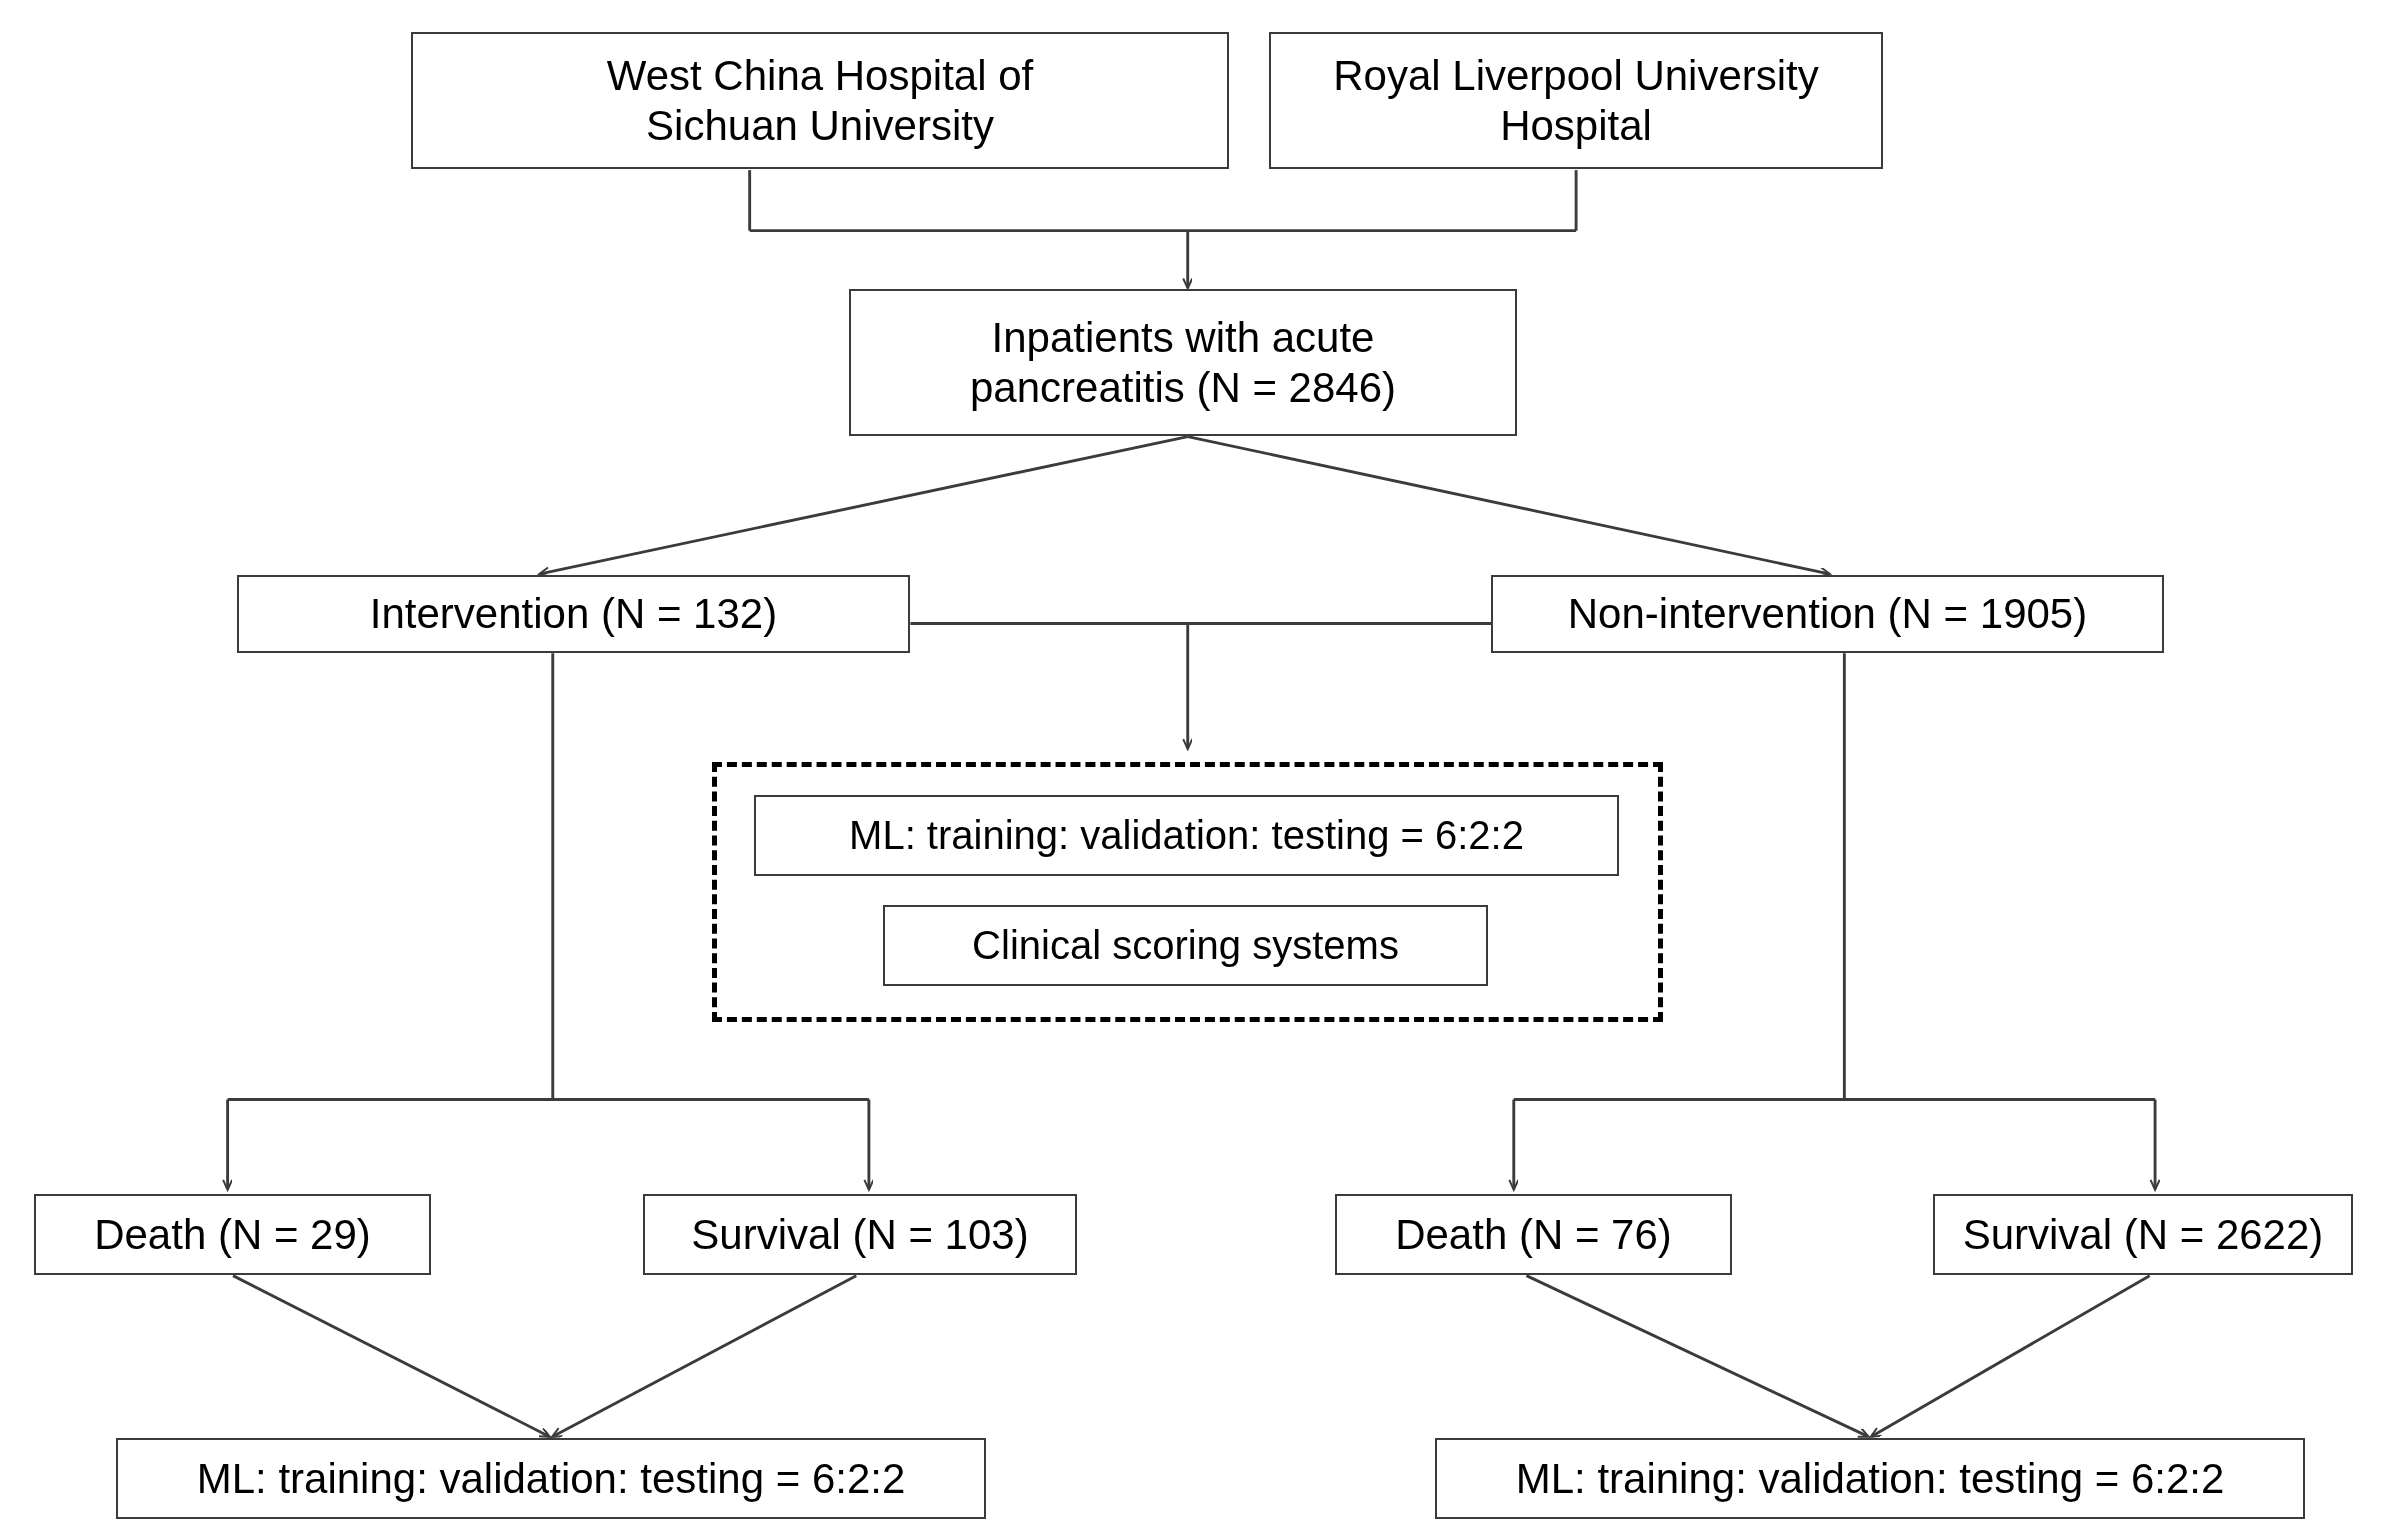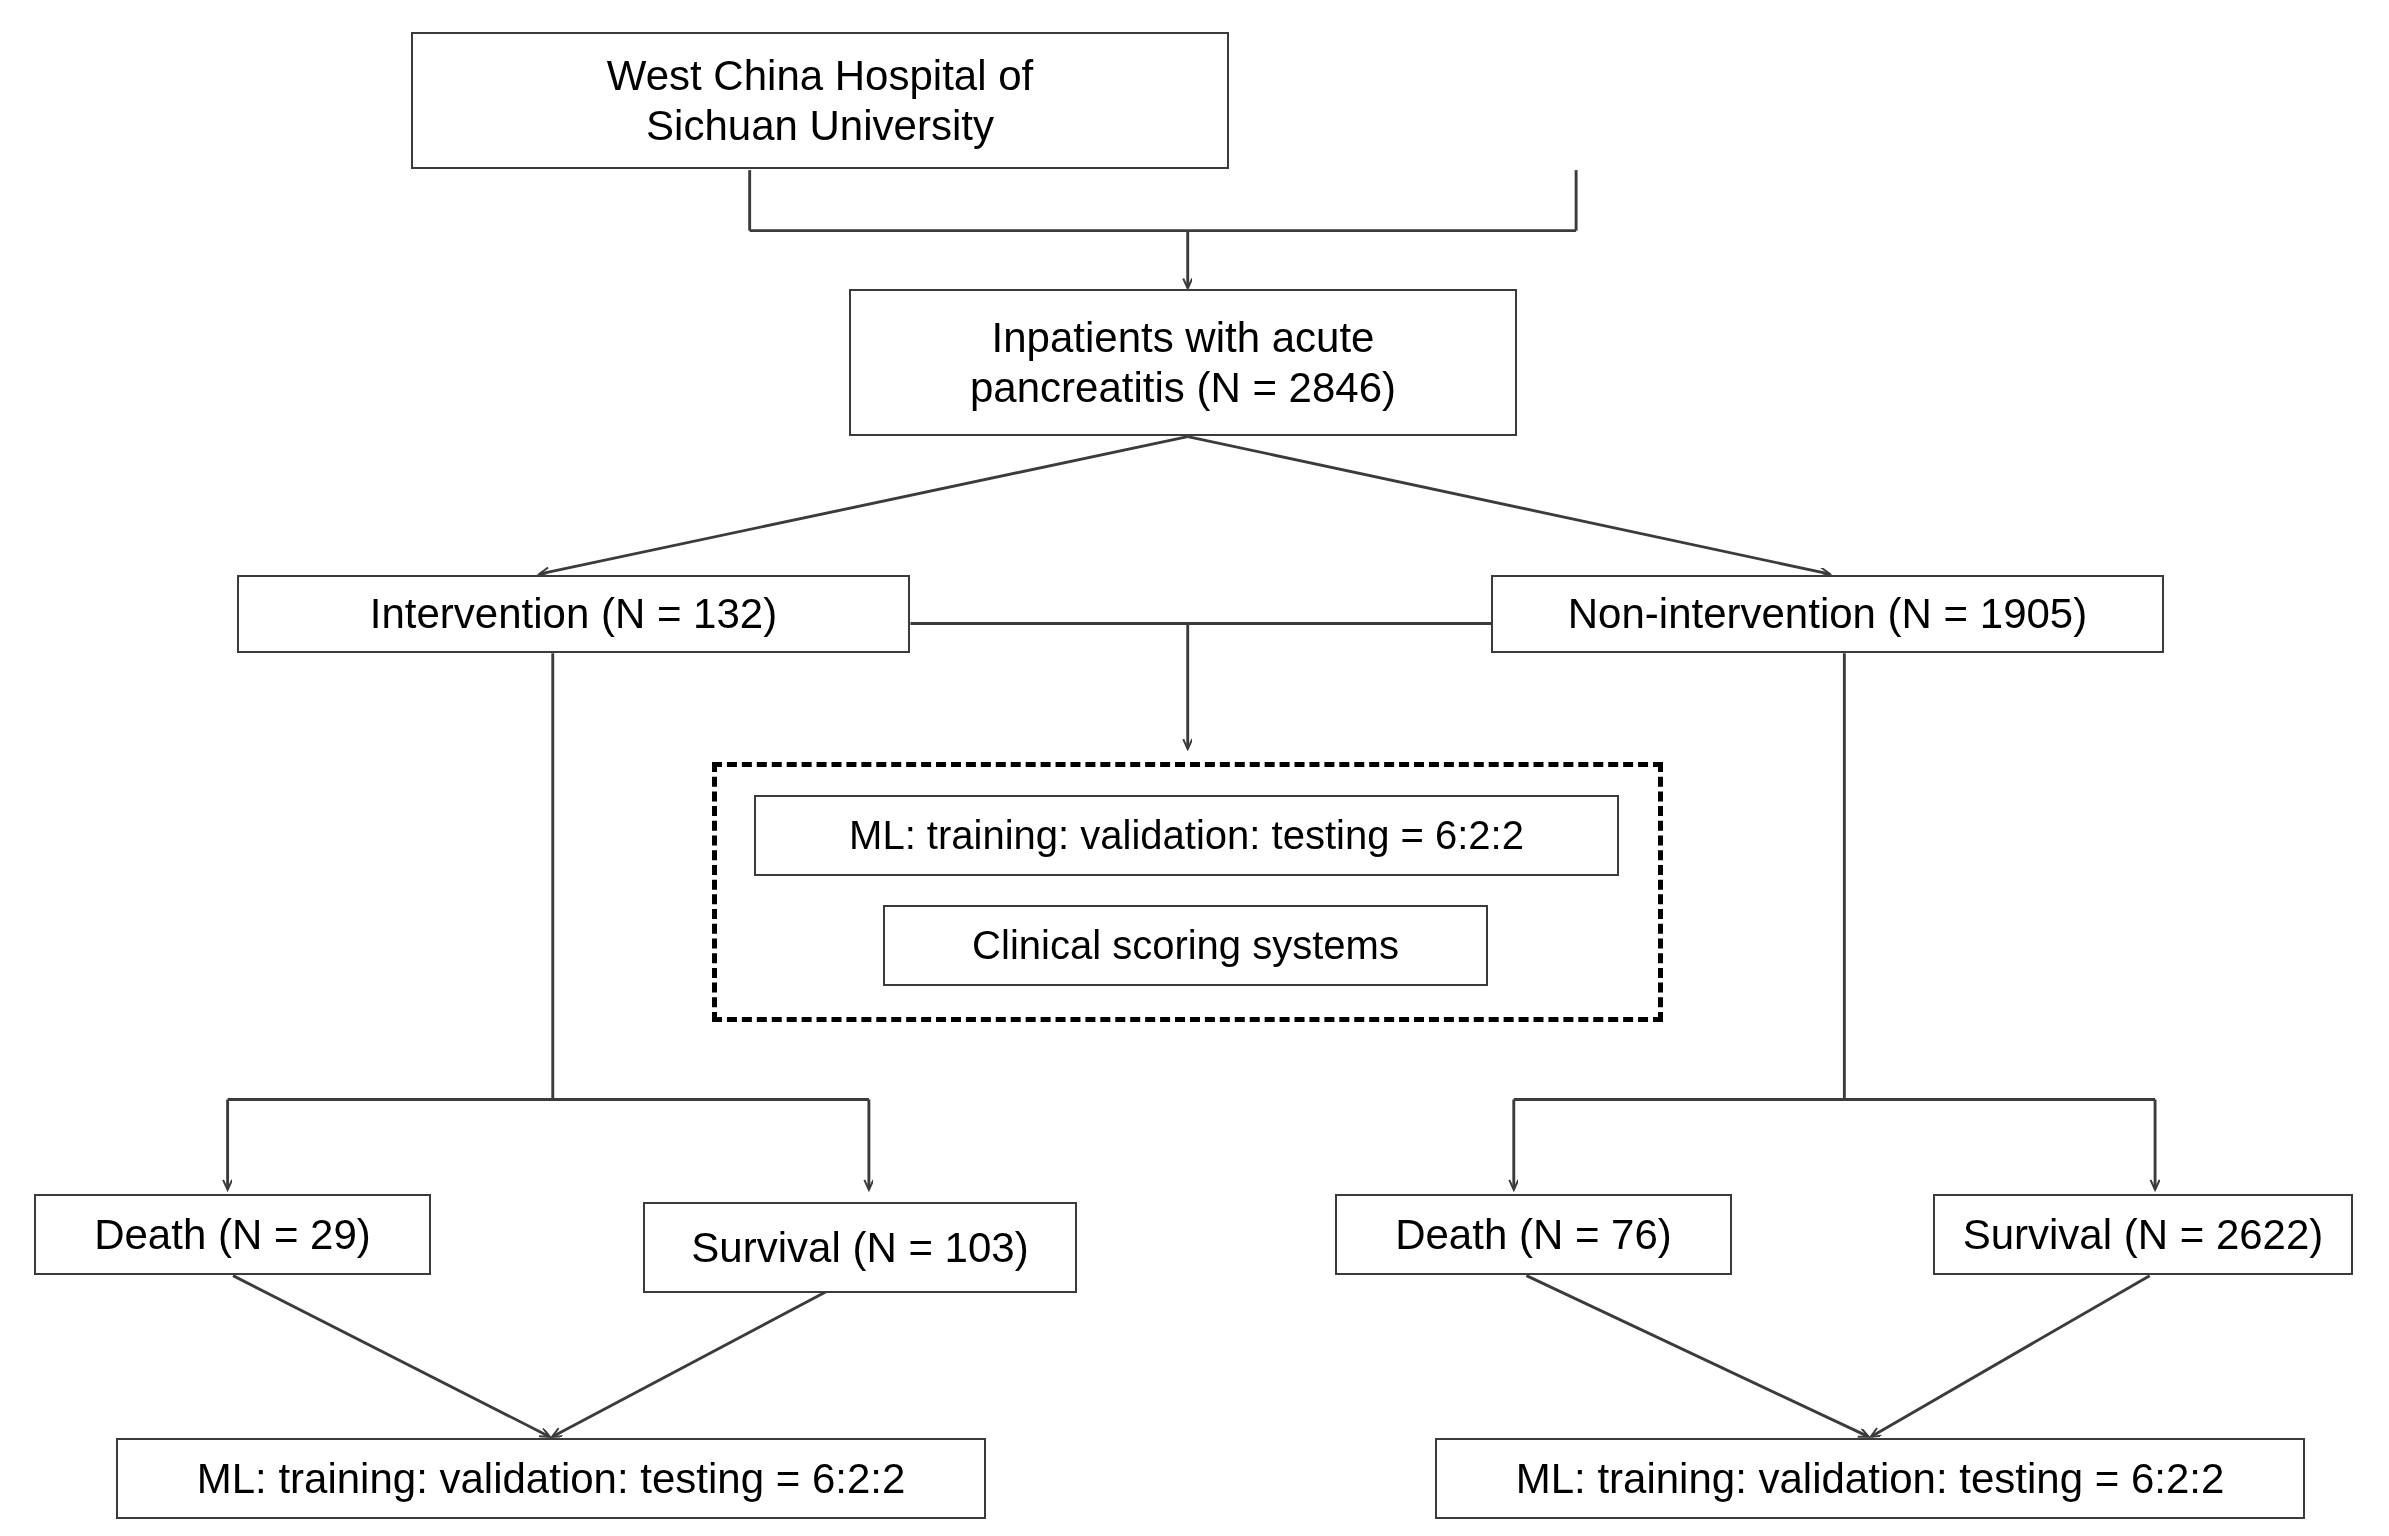--- a/index.html
+++ b/index.html
@@ -106,20 +106,24 @@
     </g>
   </svg>
 
   <div class="group-box" style="left:712px; top:762px; width:951px; height:260px; border:5.4px dashed #000000;"></div>
 
   <div class="node f46" style="left:411px; top:32px; width:818px; height:137px;">
     <span class="txt">West China Hospital of
 Sichuan University</span>
   </div>
 
+  <div class="node f46" style="left:1269px; top:32px; width:614px; height:137px;">
+    <span class="txt">Royal Liverpool University
+Hospital</span>
+  </div>
 
   <div class="node f46" style="left:849px; top:289px; width:668px; height:147px;">
     <span class="txt">Inpatients with acute
 pancreatitis (N = 2846)</span>
   </div>
 
   <div class="node f46" style="left:237px; top:575px; width:673px; height:78px;">
     <span class="txt">Intervention (N = 132)</span>
   </div>
 
@@ -132,21 +136,21 @@
   </div>
 
   <div class="node f44" style="left:883px; top:905px; width:605px; height:81px;">
     <span class="txt">Clinical scoring systems</span>
   </div>
 
   <div class="node f46" style="left:34px; top:1194px; width:397px; height:81px;">
     <span class="txt">Death (N = 29)</span>
   </div>
 
-  <div class="node f46" style="left:643px; top:1194px; width:434px; height:91px;margin-top:8px;">
+  <div class="node f46" style="left:643px; top:1194px; width:434px; height:81px;">
     <span class="txt">Survival (N = 103)</span>
   </div>
 
   <div class="node f46" style="left:1335px; top:1194px; width:397px; height:81px;">
     <span class="txt">Death (N = 76)</span>
   </div>
 
   <div class="node f46" style="left:1933px; top:1194px; width:420px; height:81px;">
     <span class="txt">Survival (N = 2622)</span>
   </div>

